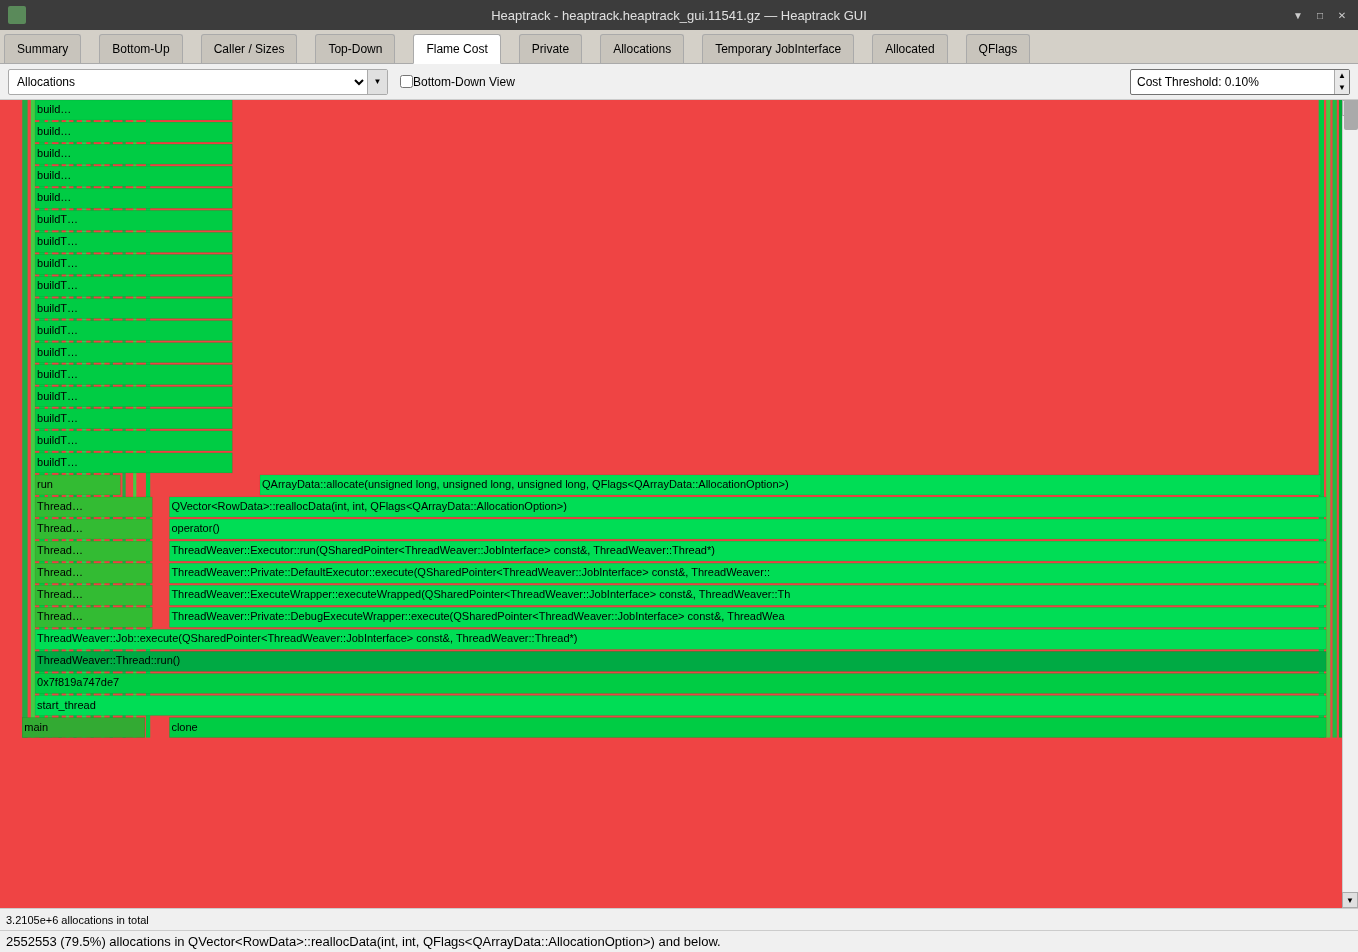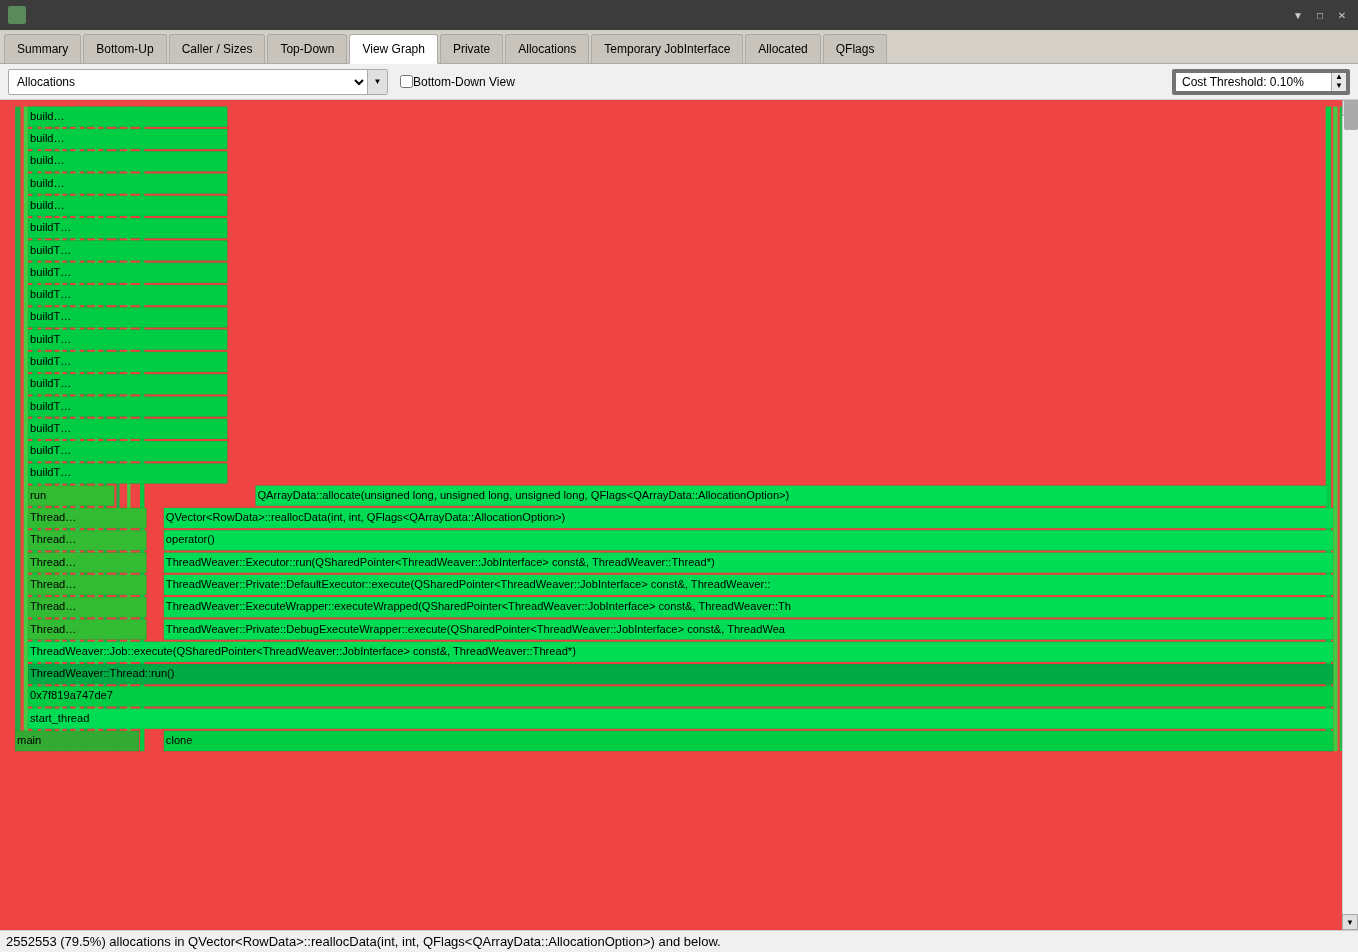--- a/index.html
+++ b/index.html
@@ -52,21 +52,21 @@
     }
     
     #tabbar {
       background: #d4d0c8;
       display: flex;
       align-items: stretch;
       height: 34px;
       border-bottom: 1px solid #aaa;
       flex-shrink: 0;
       padding: 4px 4px 0 4px;
-      gap: 2px;
+      gap: 18px;
     }
     .tab {
       padding: 0 12px;
       display: flex;
       align-items: center;
       cursor: pointer;
       border: 1px solid #aaa;
       border-bottom: none;
       background: #c8c4bc;
       color: #000;
@@ -127,24 +127,24 @@
       font-size: 12px;
       cursor: pointer;
     }
     .checkbox-label input {
       cursor: pointer;
     }
     .spacer { flex: 1; }
     .threshold-wrapper {
       display: flex;
       align-items: center;
-      border: 4px solid #737373;
+      border: 1px solid #737373;
       background: white;
       height: 26px;
-      width: 178px;
+      width: 220px;
       border-radius: 2px;
       overflow: hidden;
     }
     .threshold-wrapper span {
       flex: 1;
       padding: 0 6px;
       font-size: 12px;
     }
     .spinner-buttons {
       display: flex;
@@ -237,33 +237,34 @@
     svg.flame-svg {
       width: 100%;
       height: 100%;
     }
   </style>
 </head>
 <body>
 
 <div id="titlebar">
   <div class="app-icon"></div>
+  <span>Heaptrack - heaptrack.heaptrack_gui.11541.gz — Heaptrack GUI</span>
   <div class="window-controls">
     <span>▼</span>
     <span>□</span>
     <span>✕</span>
   </div>
 </div>
 
 <div id="tabbar">
 <div class="tab">Summary</div>
     <div class="tab">Bottom-Up</div>
     <div class="tab">Caller / Sizes</div>
     <div class="tab">Top-Down</div>
-    <div class="tab active">View Graph</div>
+    <div class="tab active">Flame Cost</div>
     <div class="tab">Private</div>
     <div class="tab">Allocations</div>
     <div class="tab">Temporary JobInterface</div>
     <div class="tab">Allocated</div>
     <div class="tab">QFlags</div>
   </div>
 
 <div id="toolbar">
   <div class="dropdown-wrapper">
     <select>
@@ -565,17 +566,20 @@
           <text x="163.65079365079364" y="629" font-size="11" fill="#000" clip-path="url(#clip36)">clone</text>
         </g>
       </svg>
     <div id="scrollbar">
       <div id="scroll-arrow-up">▲</div>
       <div id="scroll-thumb"></div>
       <div id="scroll-arrow-down">▼</div>
     </div>
   </div>
 
+  <div id="statusbar">
+    <span>3.2105e+6 allocations in total</span>
+  </div>
 
   <div id="statusbar2">
     <span>2552553 (79.5%) allocations in QVector&lt;RowData&gt;::reallocData(int, int, QFlags&lt;QArrayData::AllocationOption&gt;) and below.</span>
   </div>
 </div>
 
 </body></html>

